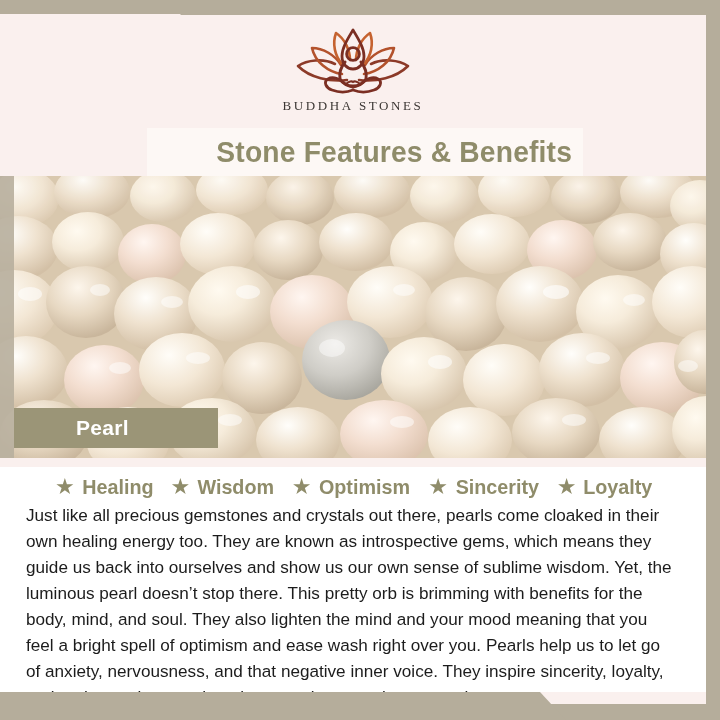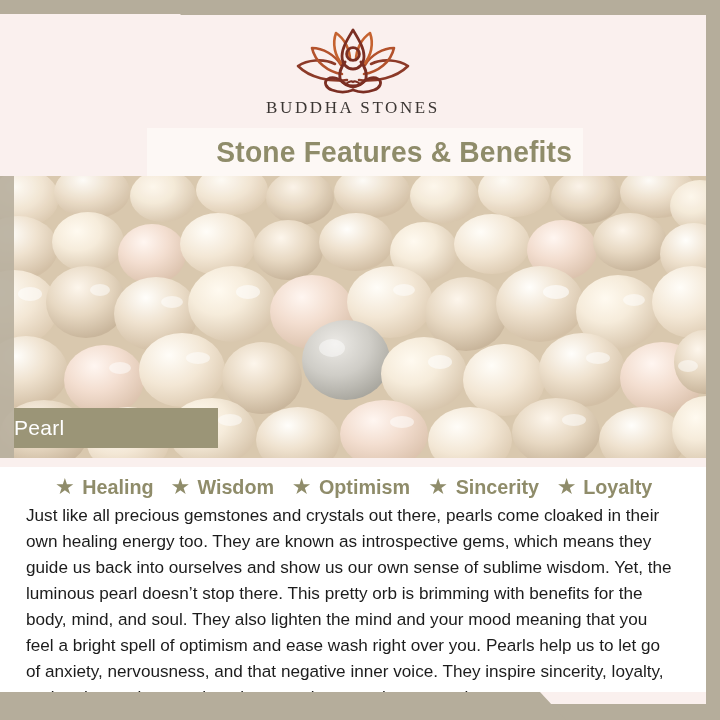--- a/index.html
+++ b/index.html
@@ -33,21 +33,21 @@
     position:absolute;left:0;top:14px;width:706px;height:690px;background:#faf0ee;
   }
 
   
   .header{position:absolute;left:0;top:14px;width:706px;height:162px;background:#faf0ee;}
   .logo-wrap{position:absolute;left:0;top:0;width:706px;height:110px;
     display:flex;flex-direction:column;align-items:center;justify-content:flex-start;padding-top:10px;box-sizing:border-box;}
   .logo-mark{width:126px;height:72px;display:block;}
   .logo-word{
     margin-top:2px;font-family:"Liberation Serif", serif;
-    font-size:17px;letter-spacing:2.6px;color:#3b3633;font-weight:400;
+    font-size:13px;letter-spacing:2.6px;color:#3b3633;font-weight:400;
   }
 
   
   .title-banner{
     position:absolute;left:147px;top:128px;width:436px;height:48px;
     background:#fdf8f5;display:flex;align-items:center;justify-content:flex-end;
   }
   .title-text{
     font-size:30px;font-weight:700;color:#8f8c6a;letter-spacing:.2px;
     font-family:"Liberation Sans", sans-serif;
@@ -59,21 +59,21 @@
     position:absolute;left:0;top:176px;width:706px;height:282px;overflow:hidden;
     background:#e8dccb;
   }
   .photo svg{display:block;width:706px;height:282px;}
 
   .stone-label{
     position:absolute;left:14px;top:408px;width:204px;height:40px;
     background:#9b9577;display:flex;align-items:center;
   }
   .stone-label span{
-    color:#ffffff;font-size:21px;font-weight:400;
+    color:#ffffff;font-size:21px;font-weight:700;padding-left:62px;
     font-family:"Liberation Sans", sans-serif;letter-spacing:.3px;
   }
 
   
   .strip-pink{position:absolute;left:0;top:458px;width:706px;height:9px;background:#faf0ee;}
 
   
   .content{
     position:absolute;left:0;top:467px;width:706px;height:225px;background:#ffffff;
     box-sizing:border-box;padding:8px 22px 0 26px;

